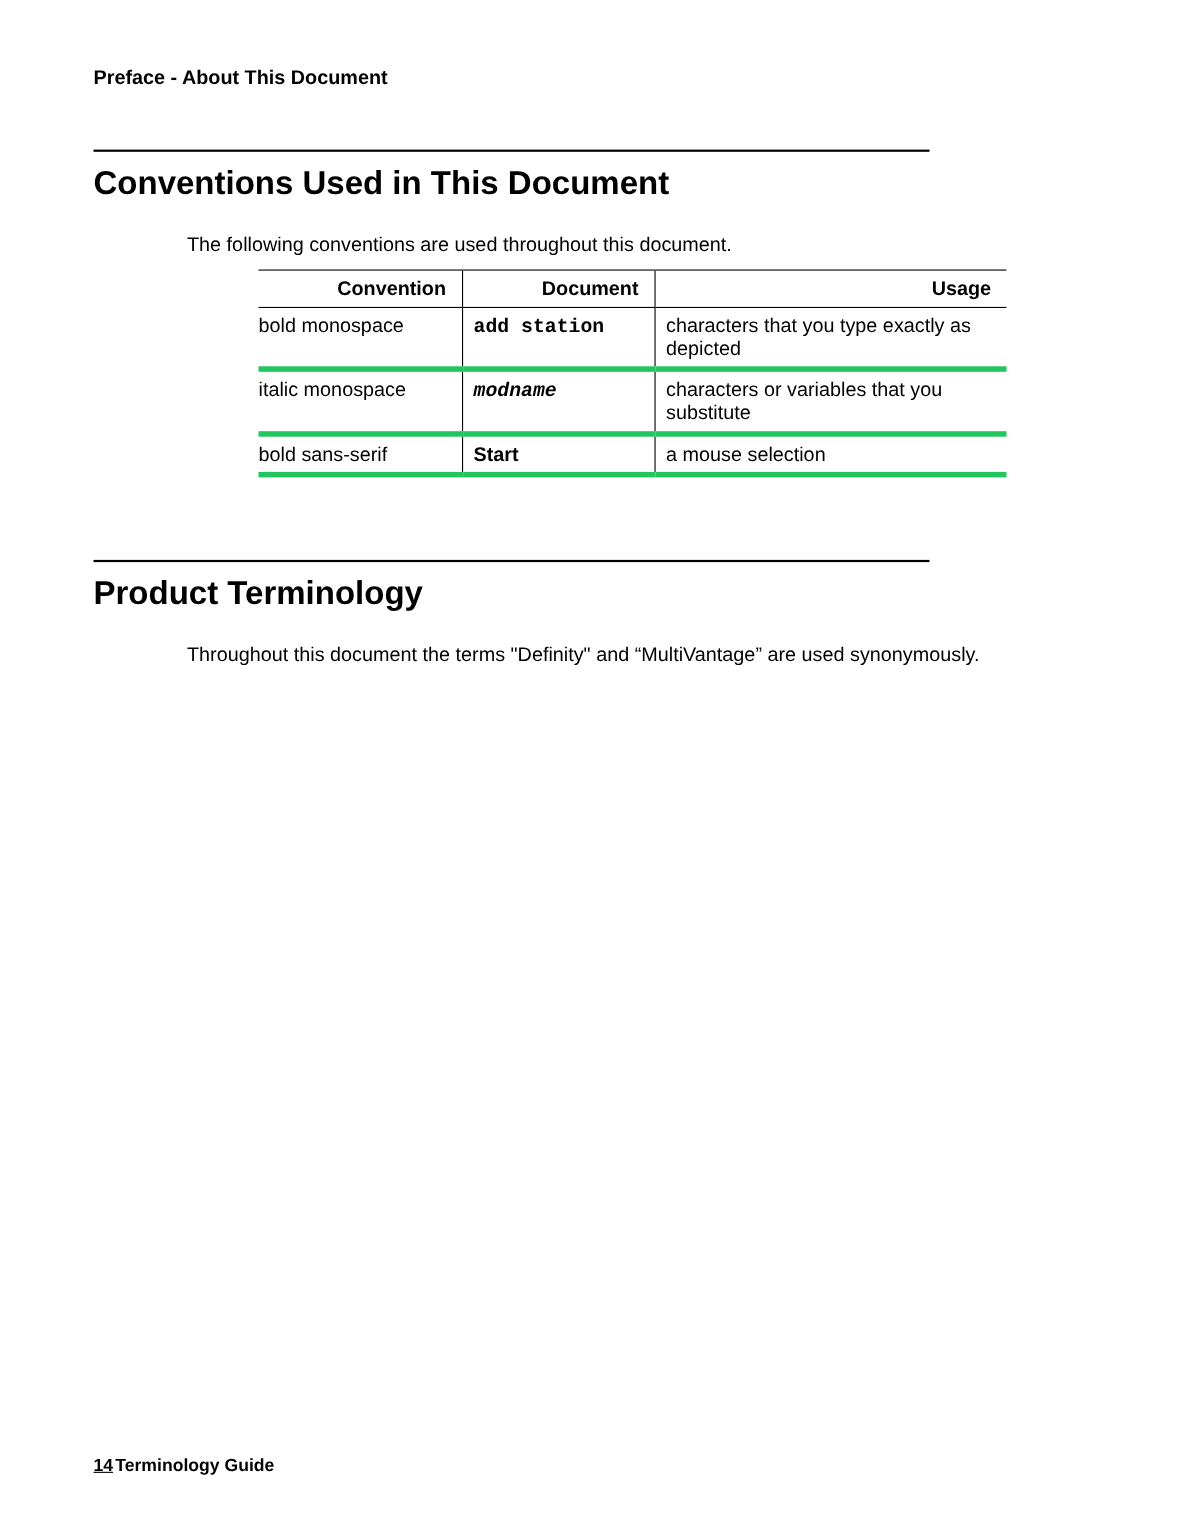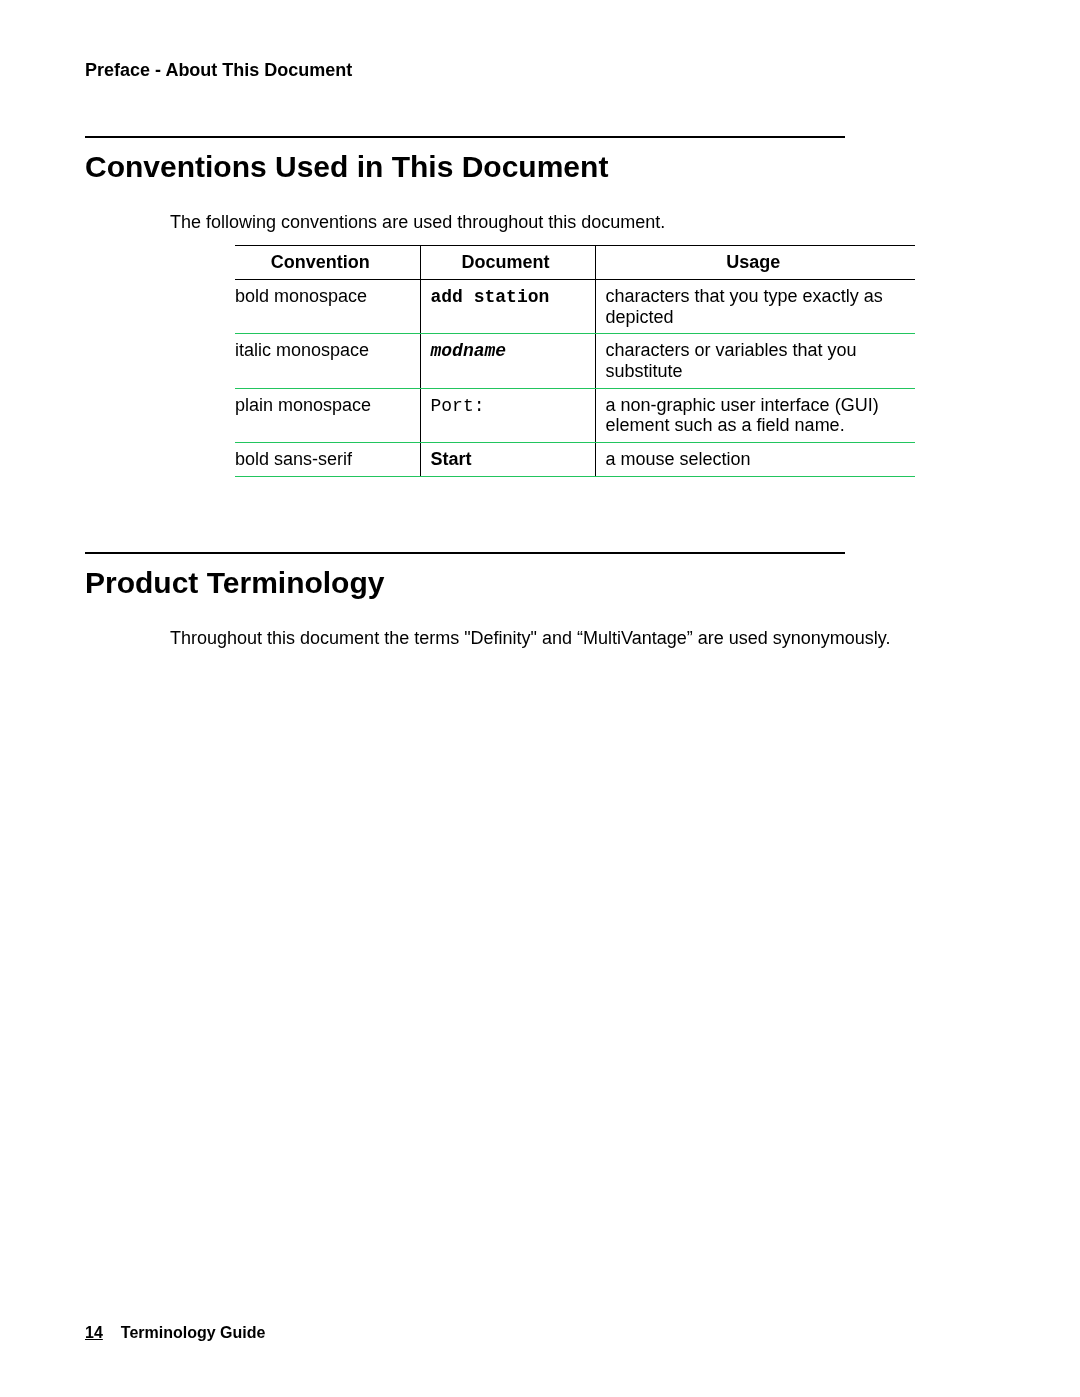--- a/index.html
+++ b/index.html
@@ -33,31 +33,31 @@
       margin-left: 85px;
       margin-bottom: 12px;
     }
     table.conv {
       border-collapse: collapse;
       margin-left: 150px;
       width: 680px;
       font-size: 18px;
     }
     table.conv th {
-      text-align: center;
+      text-align: right;
       font-weight: bold;
       padding: 6px 14px 6px 0;
       border-top: 1.5px solid #000;
       border-bottom: 1px solid #000;
       vertical-align: top;
       margin-left: 40px;
     }
     table.conv td {
       padding: 6px 14px 6px 0;
-      border-bottom: 1px solid #22c55e;
+      border-bottom: 5px solid #22c55e;
       vertical-align: top;
       line-height: 1.15;
     }
     table.conv th.col-conv, table.conv td.col-conv { width: 185px; }
     table.conv th.col-ex, table.conv td.col-ex { width: 175px; border-left: 1px solid #000; padding-left: 10px; }
     table.conv th.col-us, table.conv td.col-us { border-left: 1px solid #000; padding-left: 10px; }
     .mono { font-family: "Courier New", Courier, monospace; }
     .bold { font-weight: bold; }
     .ital { font-style: italic; }
     .section2-rule {
@@ -75,21 +75,21 @@
       font-size: 18px;
       margin-left: 85px;
     }
     .footer {
       position: absolute;
       bottom: 55px;
       left: 85px;
       font-size: 16px;
       font-weight: bold;
     }
-    .footer .pagenum { margin-right: 18px; text-decoration: underline; }
+    .footer .pagenum { margin-right: 2px; text-decoration: underline; }
   </style>
 </head>
 <body>
 
 <div class="header">Preface - About This Document</div>
 
 <div class="section1-rule"></div>
 <h1 class="section1-title">Conventions Used in This Document</h1>
 <p class="section1-intro">The following conventions are used throughout this document.</p>
 
@@ -106,25 +106,20 @@
         <td class="col-conv">bold monospace</td>
         <td class="col-ex"><span class="mono bold">add station</span></td>
         <td class="col-us">characters that you type exactly as depicted</td>
       </tr>
       <tr>
         <td class="col-conv">italic monospace</td>
         <td class="col-ex"><span class="mono bold ital">modname</span></td>
         <td class="col-us">characters or variables that you substitute</td>
       </tr>
       <tr>
-        <td class="col-conv">plain monospace</td>
-        <td class="col-ex"><span class="mono">Port:</span></td>
-        <td class="col-us">a non-graphic user interface (GUI) element such as a field name.</td>
-      </tr>
-      <tr>
         <td class="col-conv">bold sans-serif</td>
         <td class="col-ex"><span class="bold">Start</span></td>
         <td class="col-us">a mouse selection</td>
       </tr>
     </tbody>
 </table>
 
 <div class="section2-rule"></div>
 <h1 class="section2-title">Product Terminology</h1>
 <p class="section2-text">Throughout this document the terms "Definity" and “MultiVantage” are used synonymously.</p>

